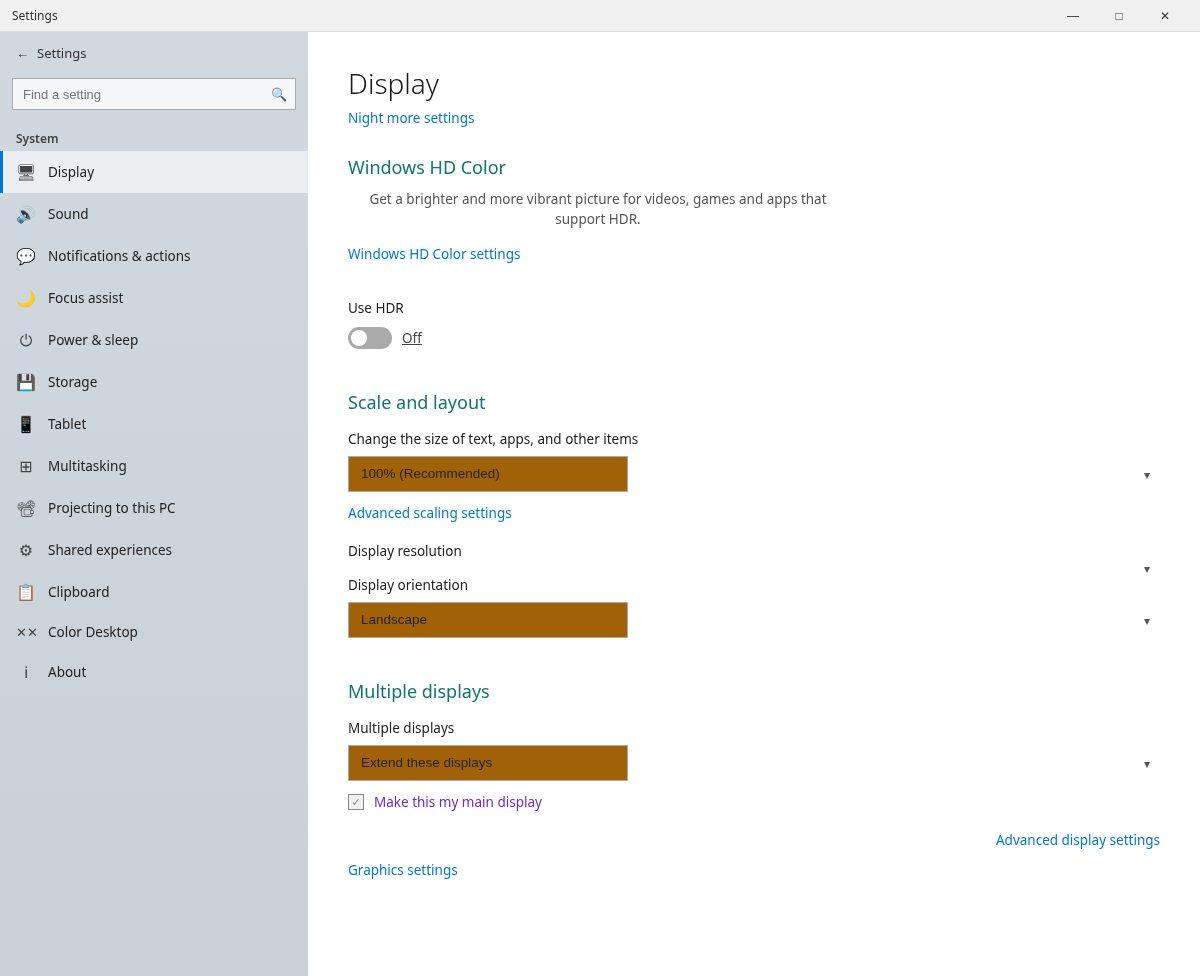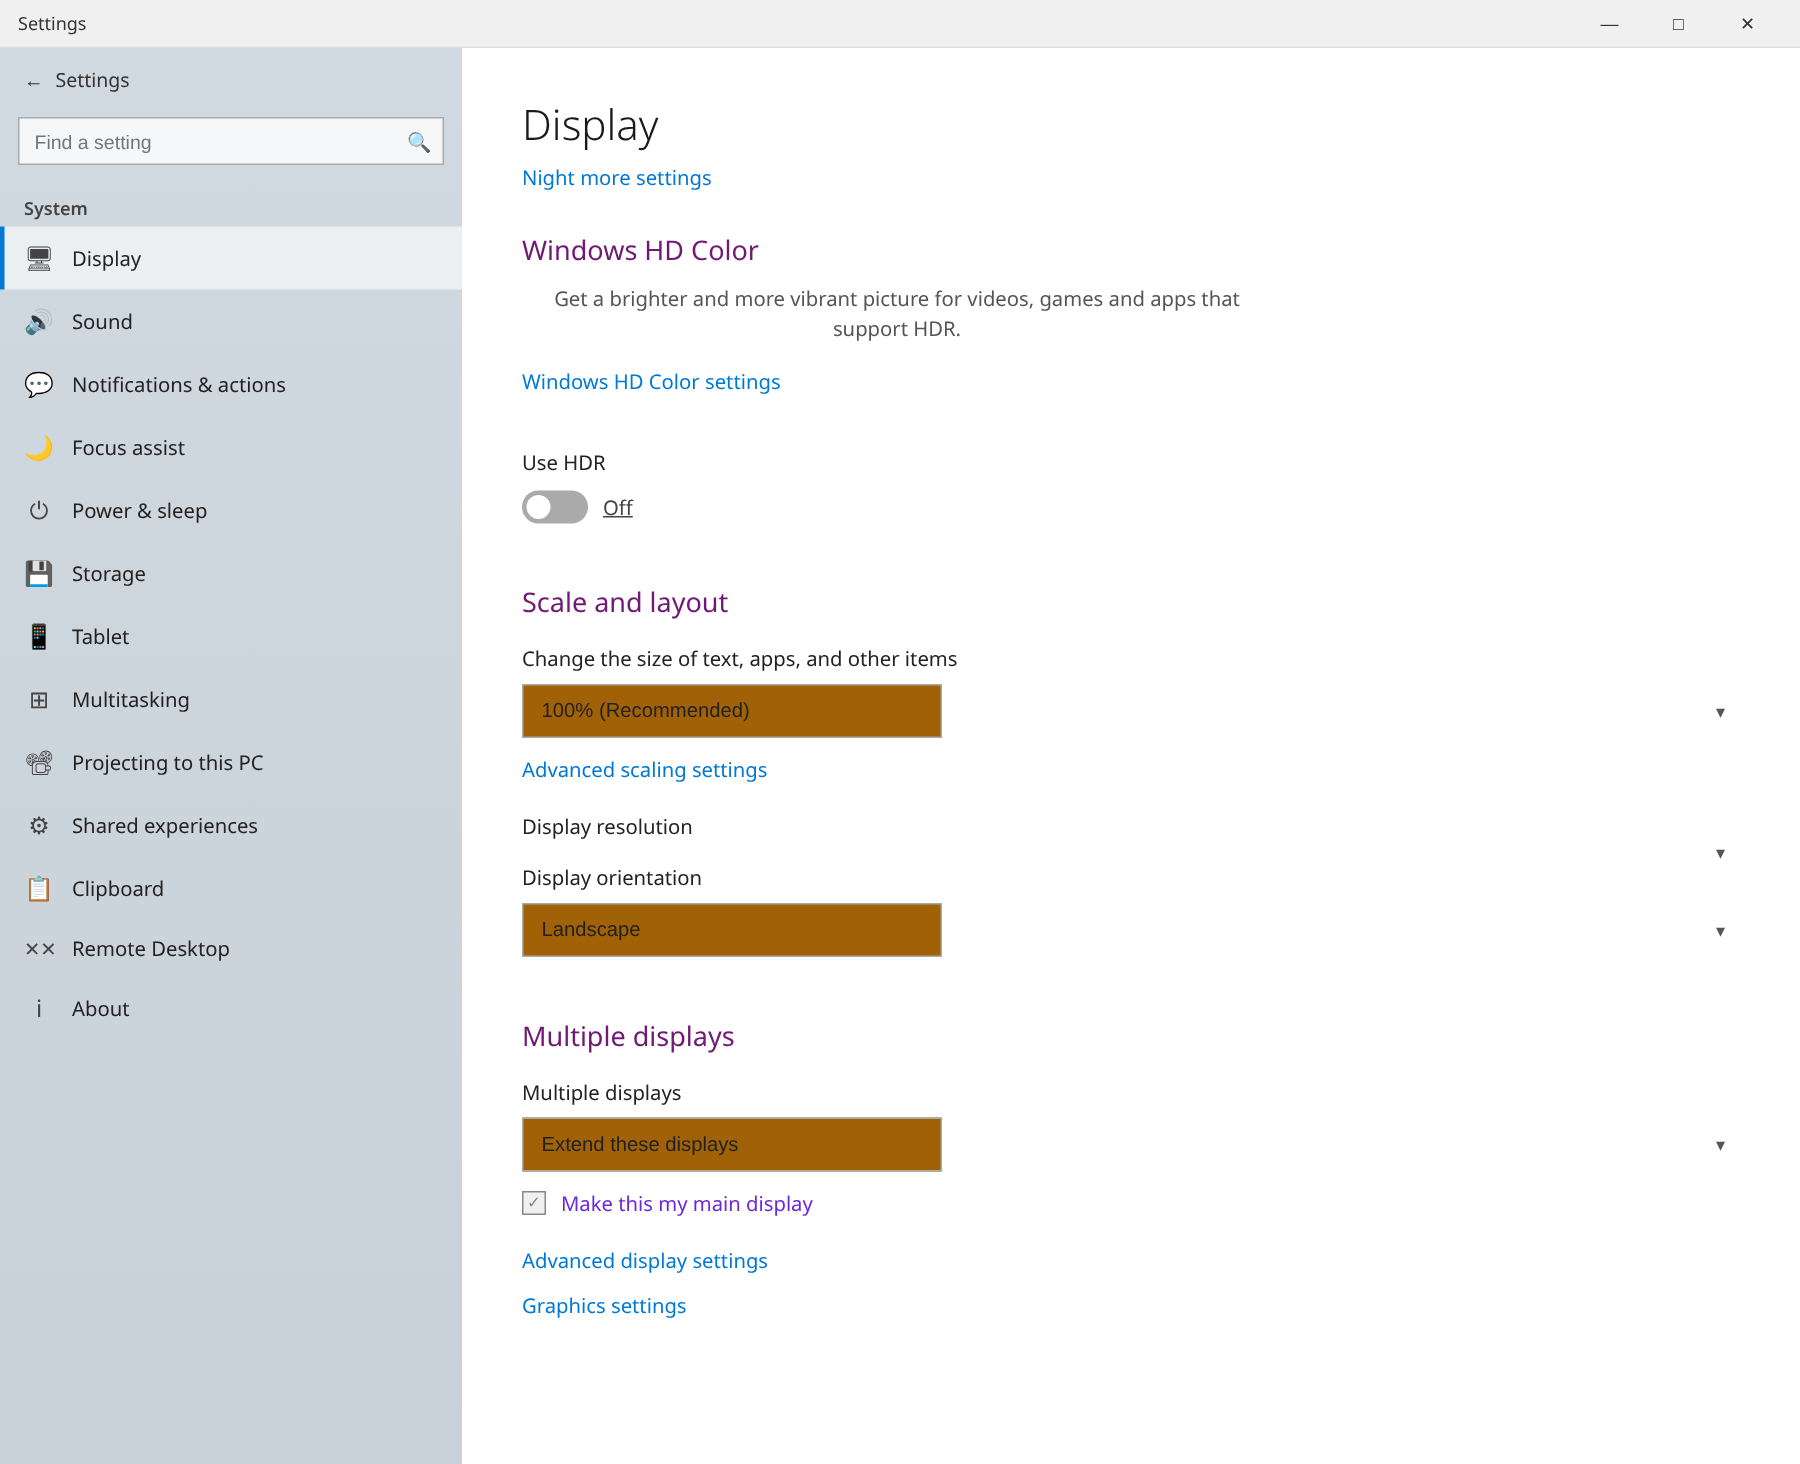--- a/index.html
+++ b/index.html
@@ -152,21 +152,21 @@
       font-size: 13.5px;
       cursor: pointer;
       text-decoration: none;
       display: inline-block;
       margin-bottom: 20px;
     }
 
     .section-title {
       font-size: 18px;
       font-weight: 400;
-      color: #701a75;
+      color: #0f766e;
       margin-bottom: 10px;
       margin-top: 8px;
     }
 
     .description-text {
       font-size: 13.5px;
       color: #555;
       line-height: 1.5;
       margin-bottom: 12px;
       max-width: 500px;
@@ -345,21 +345,21 @@
     <div class="sidebar-item">
       <span class="sidebar-icon">⚙</span>
       <span>Shared experiences</span>
     </div>
     <div class="sidebar-item">
       <span class="sidebar-icon">📋</span>
       <span>Clipboard</span>
     </div>
     <div class="sidebar-item">
       <span class="sidebar-icon" style="font-size:13px;">✕✕</span>
-      <span>Remote Desktop</span>
+      <span>Color Desktop</span>
     </div>
     <div class="sidebar-item">
       <span class="sidebar-icon">ℹ</span>
       <span>About</span>
     </div>
 
   </nav>
 
   <main class="main-content">
 
@@ -430,18 +430,18 @@
     </div>
 
     <div class="checkbox-row">
       <div class="checkbox-box">
         <span class="checkmark">✓</span>
       </div>
       <span class="checkbox-label">Make this my main display</span>
     </div>
 
     <div class="bottom-links">
-      <a class="link-text" style="margin-bottom:0;">Advanced display settings</a>
+      <a class="link-text" style="margin-bottom:0;text-align:right;">Advanced display settings</a>
       <a class="link-text" style="margin-bottom:0;">Graphics settings</a>
     </div>
 
   </main>
 </div>
 
 </body></html>

